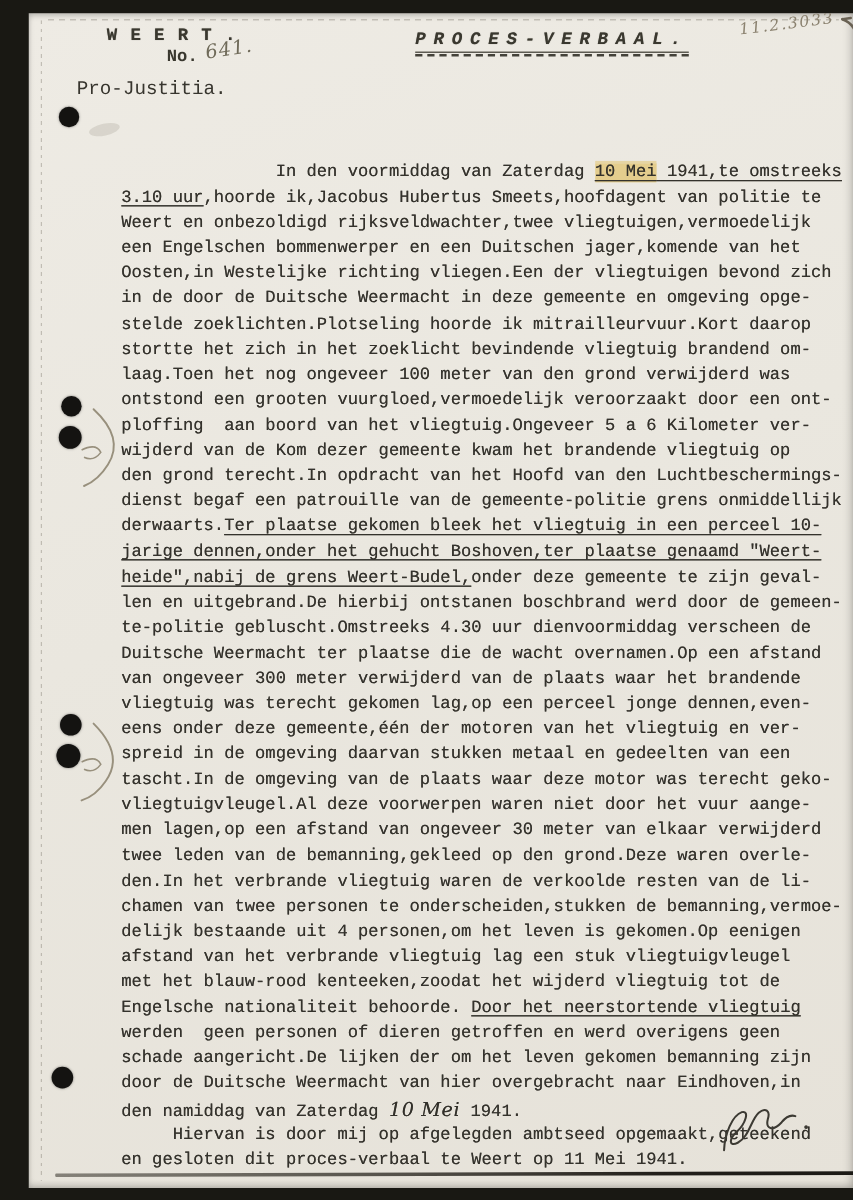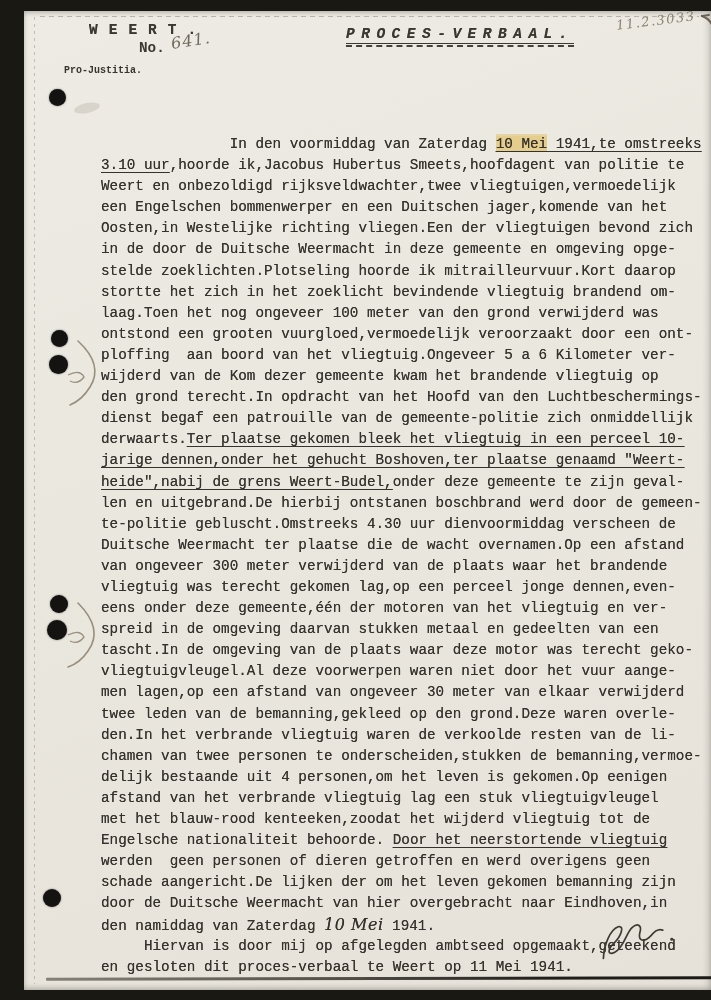--- a/index.html
+++ b/index.html
@@ -41,21 +41,21 @@
     font-style:italic;
   }
   .pv-title .inner{border-bottom:1.6px solid #3a382f;padding-bottom:1px;}
   .pv-title .outer{display:inline-block;border-bottom:2px dashed #44423a;padding-bottom:3px;}
   .ref-annotation{
     position:absolute;left:592px;top:2px;
     font-family:"DejaVu Serif",serif;font-style:italic;font-size:13px;color:#8b8270;
     transform:rotate(-7deg);letter-spacing:1.5px;
   }
   .pencil-tick{position:absolute;left:676px;top:2px;}
-  .salutation{position:absolute;left:40px;top:54px;font-size:10px;font-weight:bold;color:#37352e;}
+  .salutation{position:absolute;left:40px;top:54px;font-size:16px;font-weight:normal;color:#37352e;}
   .bodytext{
     position:absolute;left:77px;top:75px;right:0;
     font-size:14.3px;line-height:21.1px;color:#34322c;
     text-shadow:0 0 .5px rgba(45,43,37,.75);
     overflow:hidden;
     margin-top:48px;
   }
   .line{white-space:pre;height:21.1px;overflow:hidden;}
   .u{text-decoration:underline;text-decoration-thickness:1.3px;text-underline-offset:3px;}
   .hl{background:rgba(222,182,72,.55);box-shadow:0 -2px 0 rgba(222,182,72,.40);}
@@ -120,21 +120,21 @@
       <div class="line"><span>een Engelschen bommenwerper en een Duitschen jager,komende van het</span></div>
       <div class="line"><span>Oosten,in Westelijke richting vliegen.Een der vliegtuigen bevond zich</span></div>
       <div class="line"><span>in de door de Duitsche Weermacht in deze gemeente en omgeving opge-</span></div>
       <div class="line"><span>stelde zoeklichten.Plotseling hoorde ik mitrailleurvuur.Kort daarop</span></div>
       <div class="line"><span>stortte het zich in het zoeklicht bevindende vliegtuig brandend om-</span></div>
       <div class="line"><span>laag.Toen het nog ongeveer 100 meter van den grond verwijderd was</span></div>
       <div class="line"><span>ontstond een grooten vuurgloed,vermoedelijk veroorzaakt door een ont-</span></div>
       <div class="line"><span>ploffing  aan boord van het vliegtuig.Ongeveer 5 a 6 Kilometer ver-</span></div>
       <div class="line"><span>wijderd van de Kom dezer gemeente kwam het brandende vliegtuig op</span></div>
       <div class="line"><span>den grond terecht.In opdracht van het Hoofd van den Luchtbeschermings-</span></div>
-      <div class="line"><span>dienst begaf een patrouille van de gemeente-politie zich onmiddellijk</span></div>
+      <div class="line"><span>dienst begaf een patrouille van de gemeente-politie grens onmiddellijk</span></div>
       <div class="line"><span>derwaarts.</span><span class="u">Ter plaatse gekomen bleek het vliegtuig in een perceel 10-</span></div>
       <div class="line"><span class="u">jarige dennen,onder het gehucht Boshoven,ter plaatse genaamd "Weert-</span></div>
       <div class="line"><span class="u">heide",nabij de grens Weert-Budel,</span><span>onder deze gemeente te zijn geval-</span></div>
       <div class="line"><span>len en uitgebrand.De hierbij ontstanen boschbrand werd door de gemeen-</span></div>
       <div class="line"><span>te-politie gebluscht.Omstreeks 4.30 uur dienvoormiddag verscheen de</span></div>
       <div class="line"><span>Duitsche Weermacht ter plaatse die de wacht overnamen.Op een afstand</span></div>
       <div class="line"><span>van ongeveer 300 meter verwijderd van de plaats waar het brandende</span></div>
       <div class="line"><span>vliegtuig was terecht gekomen lag,op een perceel jonge dennen,even-</span></div>
       <div class="line"><span>eens onder deze gemeente,één der motoren van het vliegtuig en ver-</span></div>
       <div class="line"><span>spreid in de omgeving daarvan stukken metaal en gedeelten van een</span></div>

